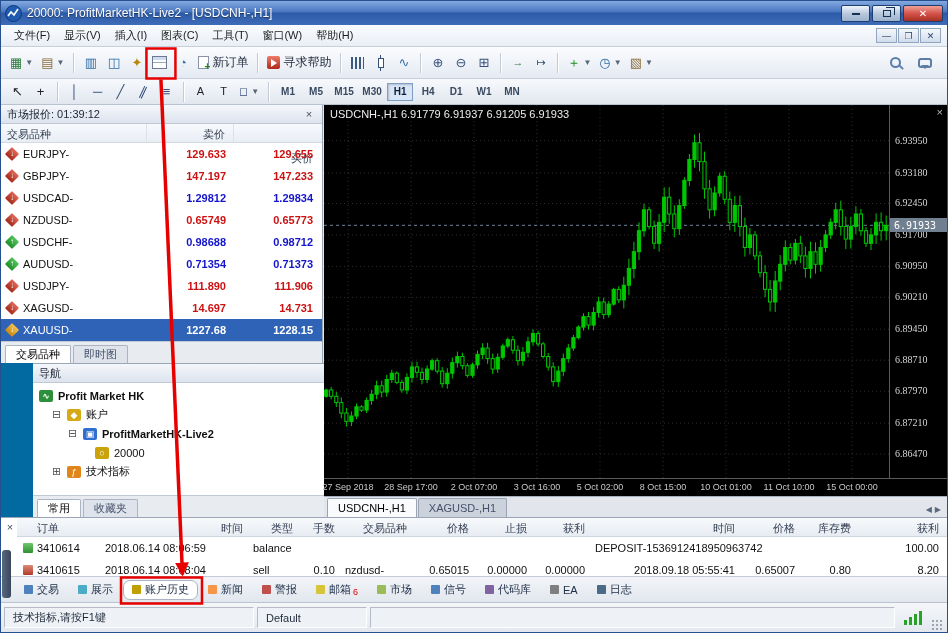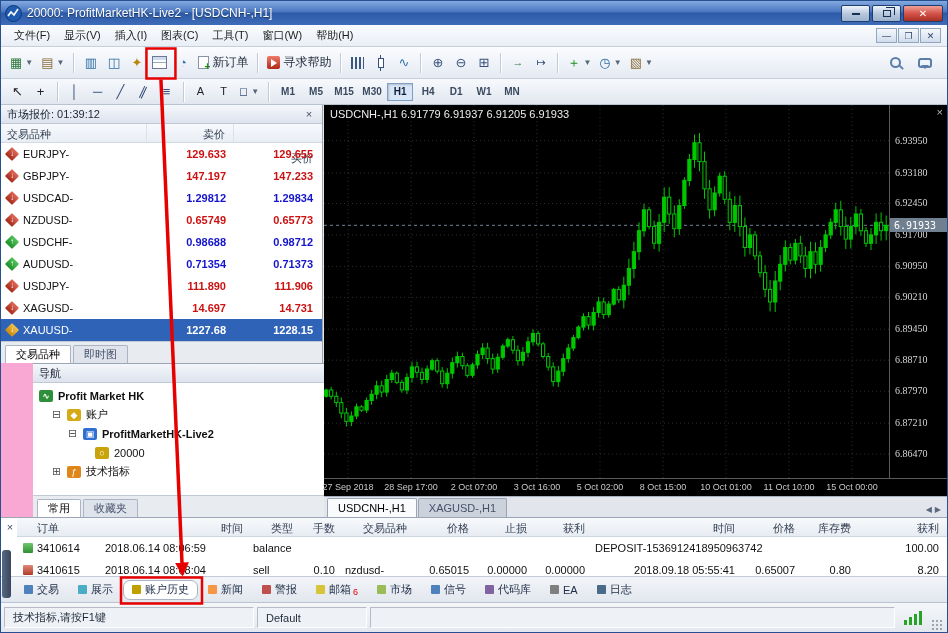--- a/index.html
+++ b/index.html
@@ -62,21 +62,21 @@
   .ic-candle { position:relative; width:6px; height:10px; background:#fff; border:1px solid #36507a; }
   .ic-candle::before { content:""; position:absolute; left:1px; top:-4px; width:1px; height:4px; background:#36507a; }
   .ic-candle::after { content:""; position:absolute; left:1px; bottom:-4px; width:1px; height:4px; background:#36507a; }
   .ic-mag { position:relative; width:11px; height:11px; border:2px solid #5b7da8; border-radius:50%; }
   .ic-mag::after { content:""; position:absolute; width:6px; height:2px; background:#5b7da8;
     transform:rotate(45deg); right:-5px; bottom:-2px; }
   .ic-chat { position:relative; width:14px; height:10px; border:2px solid #5b7da8; border-radius:3px; }
   .ic-chat::after { content:""; position:absolute; left:1px; bottom:-7px; border:4px solid transparent; border-top-color:#5b7da8; }
 
   
-  .left-col { position:absolute; left:0; top:104px; width:322px; height:412px; background:#f9a8d4; border-right:1px solid #9aa5b5; }
+  .left-col { position:absolute; left:0; top:104px; width:322px; height:412px; background:#0369a1; border-right:1px solid #9aa5b5; }
   .panel-title { height:19px; background:linear-gradient(#f4f7fb,#dde4ee); border-bottom:1px solid #c0c9d6;
     display:flex; align-items:center; padding:0 6px; color:#20293a; }
   .panel-title .x { margin-left:auto; width:14px; text-align:center; color:#44506a; }
   .mw { position:absolute; left:0; top:0; width:100%; height:258px; display:flex; flex-direction:column; background:#fff; }
   .mw-hdr { height:19px; display:flex; background:linear-gradient(#f7f9fc,#e9eef5); border-bottom:1px solid #d4dae3; color:#333f52; }
   .mw-hdr > div { padding-top:3px; }
   .h-sym { width:146px; padding-left:6px; border-right:1px solid #dde2ea; }
   .h-bid { width:87px; text-align:right; padding-right:8px; border-right:1px solid #dde2ea; }
   .h-ask { width:87px; text-align:right; padding-right:8px;margin-top:24px; }
   .mw-row { height:22px; display:flex; align-items:center; }

